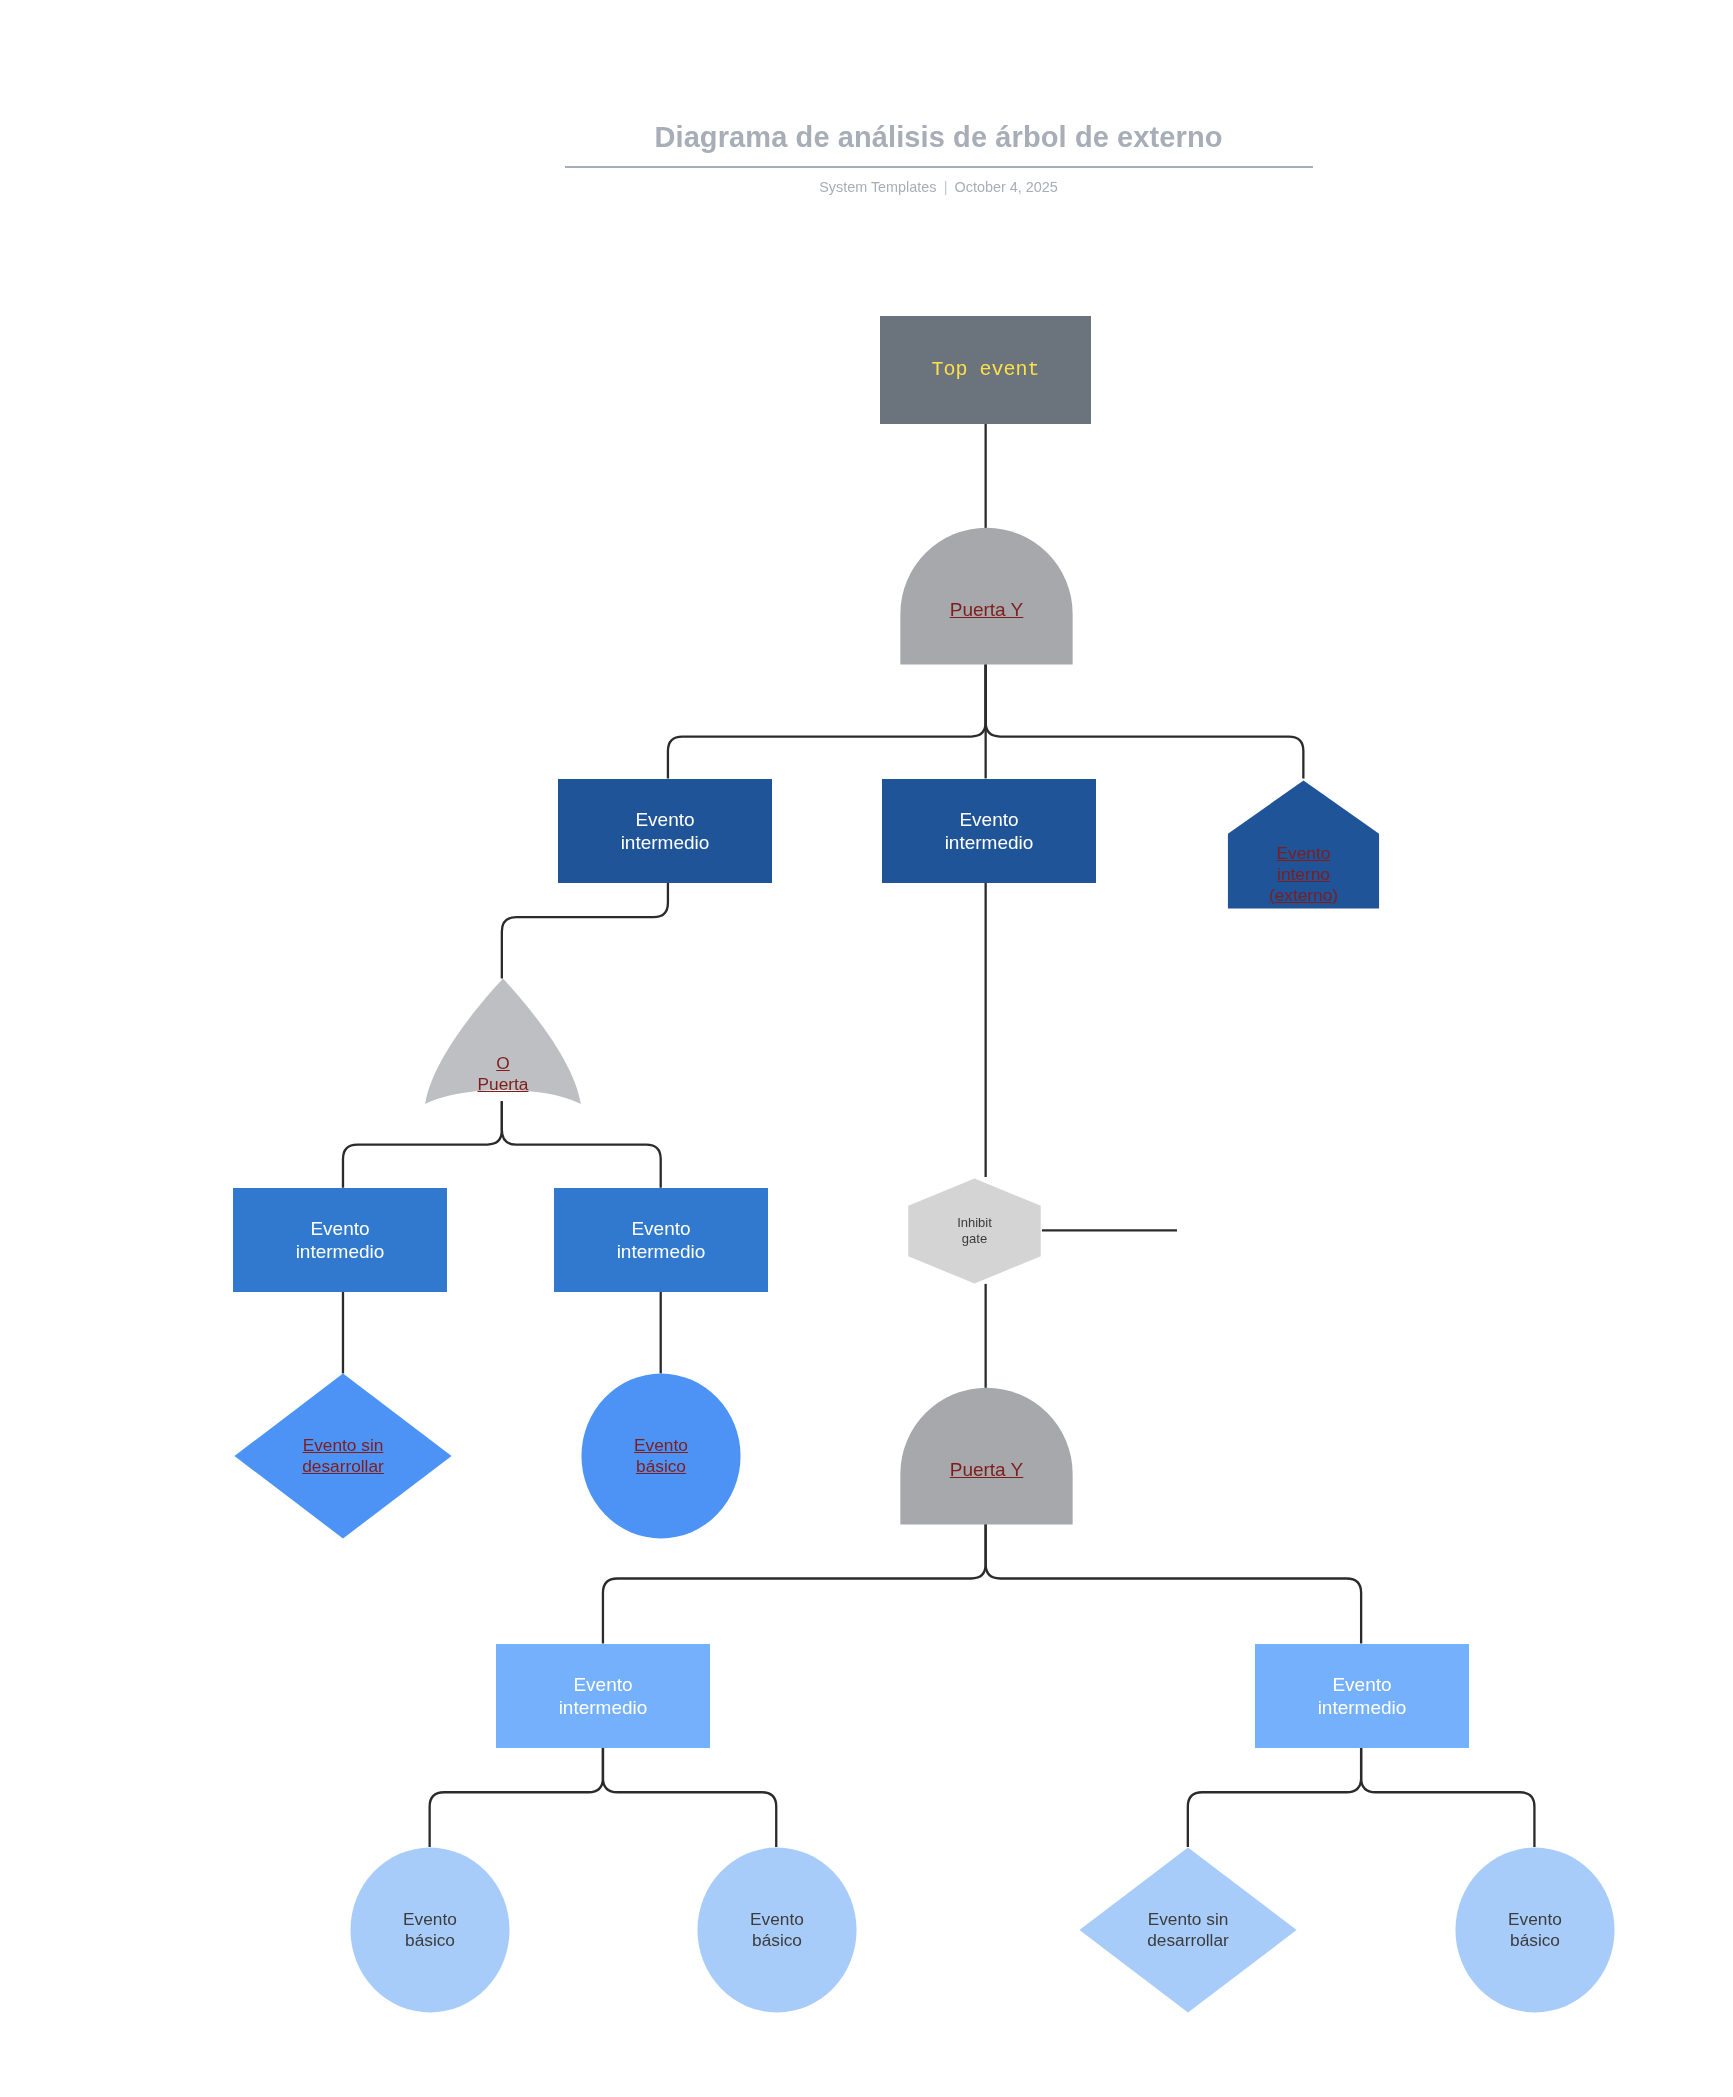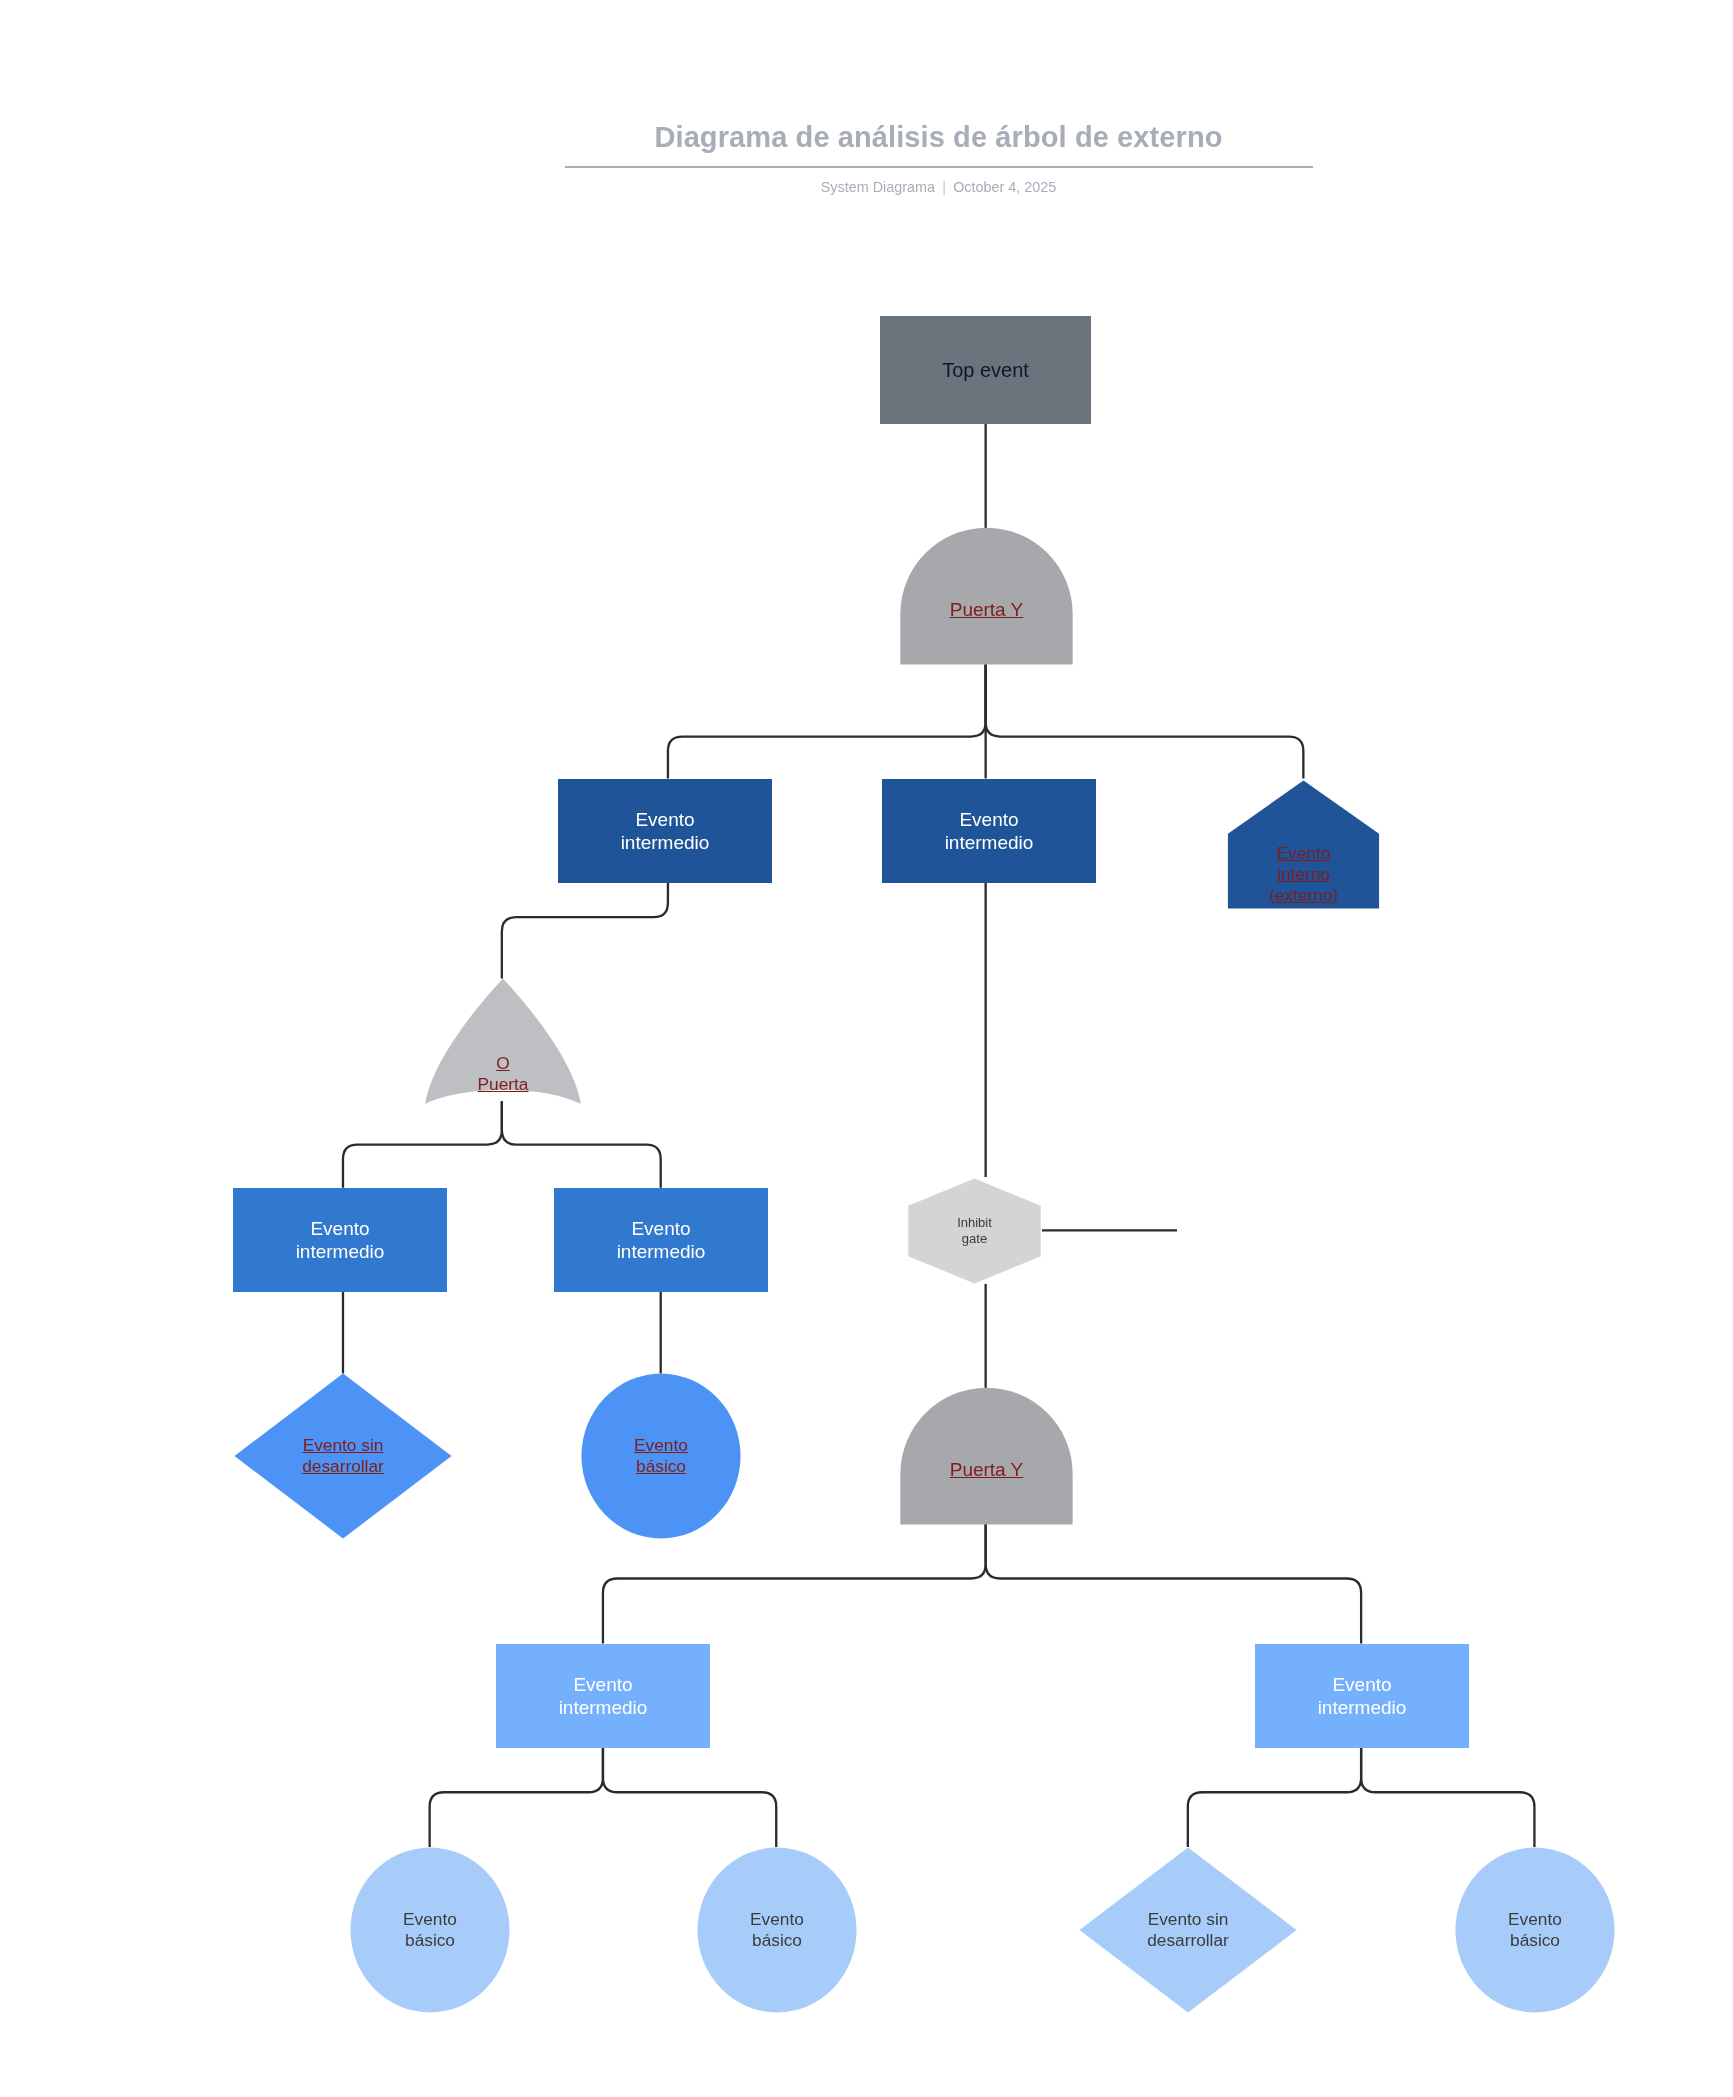--- a/index.html
+++ b/index.html
@@ -81,21 +81,21 @@
     justify-content: center;
     text-align: center;
     box-sizing: border-box;
     line-height: 1.22;
     white-space: pre-line;
   }
 
   
   .rect { }
 
-  .n-top      { background: #6b737d; color: #0f172a; }
+  .n-top      { background: #6b737d; color: #fde047; font-family: Liberation Mono, monospace; }
   .n-navy     { background: #1f5499; color: #ffffff; }
   .n-blue     { background: #3079ce; color: #ffffff; }
   .n-lblue    { background: #74b0fc; color: #ffffff; }
 
   
   .shape-host { position: absolute; }
   .shape-host svg { position: absolute; left: 0; top: 0; display: block; }
   .shape-label {
     position: absolute;
     left: 0; top: 0;
@@ -110,21 +110,21 @@
   .lbl-white { color: #7f1d1d; text-decoration: underline; }
   .lbl-dark  { color: #3c3c3c; }
 </style>
 </head>
 <body>
 
 <div id="header">
   <div id="doc-title">Diagrama de análisis de árbol de externo</div>
   <div id="title-rule"></div>
   <div id="doc-sub">
-    <span>System Diagrama</span><span class="divider">|</span><span>October 4, 2025</span>
+    <span>System Templates</span><span class="divider">|</span><span>October 4, 2025</span>
   </div>
 </div>
 
 <div id="canvas">
 
   <svg id="edges" viewBox="0 0 2400 2904" width="1733" height="2097" xmlns="http://www.w3.org/2000/svg">
     <g fill="none" stroke="#2b2b2b" stroke-width="3.2" stroke-linecap="butt" stroke-linejoin="round">
 
       <path d="M 1365 586 L 1365 732"></path>
 

